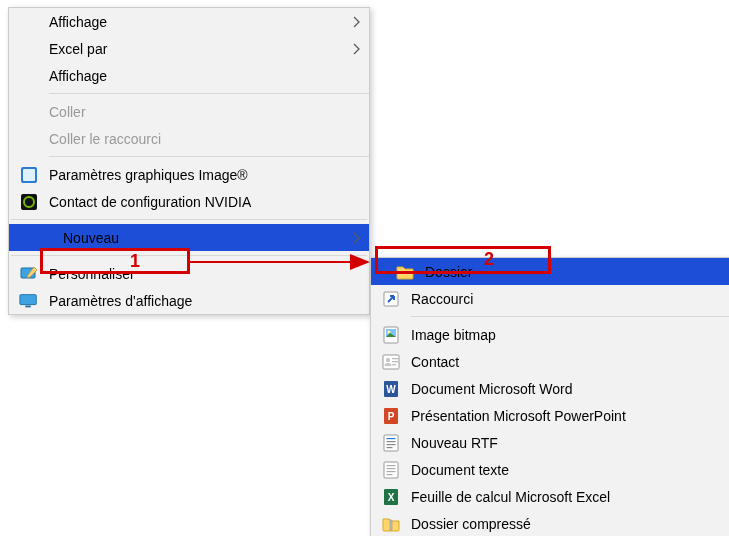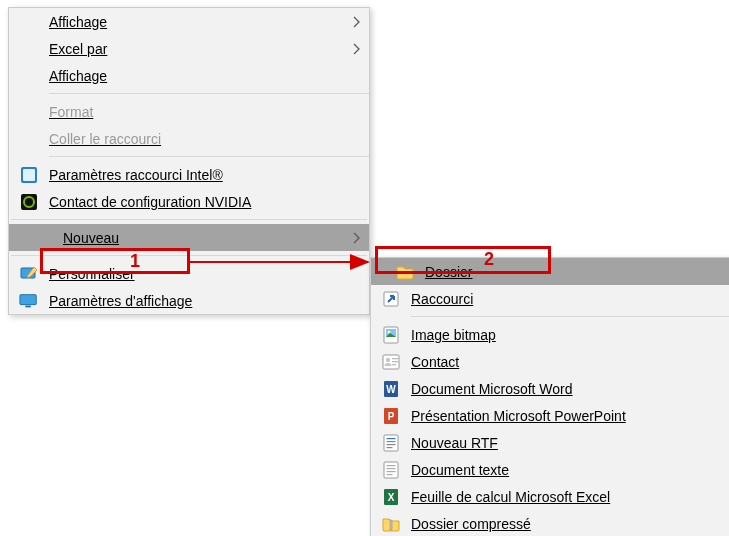--- a/index.html
+++ b/index.html
@@ -30,21 +30,20 @@
     top: 257px;
     width: 410px;
   }
   .item {
     display: flex;
     align-items: center;
     height: 27px;
     padding: 0 8px 0 10px;
     cursor: default;
     position: relative;
-    text-decoration: underline;
   }
   .item .icon {
     width: 20px;
     height: 20px;
     margin-right: 10px;
     display: inline-flex;
     align-items: center;
     justify-content: center;
     flex-shrink: 0;
   }
@@ -54,21 +53,21 @@
   }
   .item .label {
     flex: 1 1 auto;
     white-space: nowrap;
   }
   .item .arrow {
     flex-shrink: 0;
     color: #5a5a5a;
   }
   .item.disabled .label { color: #9a9a9a; }
-  .item.hover { background: #a3a3a3; padding-left: 24px; }
+  .item.hover { background: #1d4ed8; padding-left: 24px; }
   .sep {
     height: 1px;
     background: #d8d8d8;
     margin: 4px 0 4px 40px;
   }
   .sep.full { margin-left: 2px; margin-right:2px; }
   
   .call-box {
     position: absolute;
     border: 3px solid #d40000;
@@ -109,35 +108,35 @@
         </svg>
       </span>
   </div>
   <div class="item">
     <span class="icon-space"></span>
     <span class="label">Affichage</span>
   </div>
   <div class="sep"></div>
   <div class="item disabled">
     <span class="icon-space"></span>
-    <span class="label">Format</span>
+    <span class="label">Coller</span>
   </div>
   <div class="item disabled">
     <span class="icon-space"></span>
     <span class="label">Coller le raccourci</span>
   </div>
   <div class="sep"></div>
   <div class="item">
     <span class="icon">
         <svg width="18" height="18" viewBox="0 0 18 18">
           <rect x="1" y="1" width="16" height="16" rx="2" fill="#2a7bd4"></rect>
           <rect x="3" y="3" width="12" height="12" rx="1" fill="#dff2ff"></rect>
         </svg>
       </span>
-    <span class="label">Paramètres raccourci Intel®</span>
+    <span class="label">Paramètres graphiques Image®</span>
   </div>
   <div class="item">
     <span class="icon">
         <svg width="18" height="18" viewBox="0 0 18 18">
           <rect x="1" y="1" width="16" height="16" rx="2" fill="#111"></rect>
           <circle cx="9" cy="9" r="5" fill="none" stroke="#76b900" stroke-width="2"></circle>
         </svg>
       </span>
     <span class="label">Contact de configuration NVIDIA</span>
   </div>

